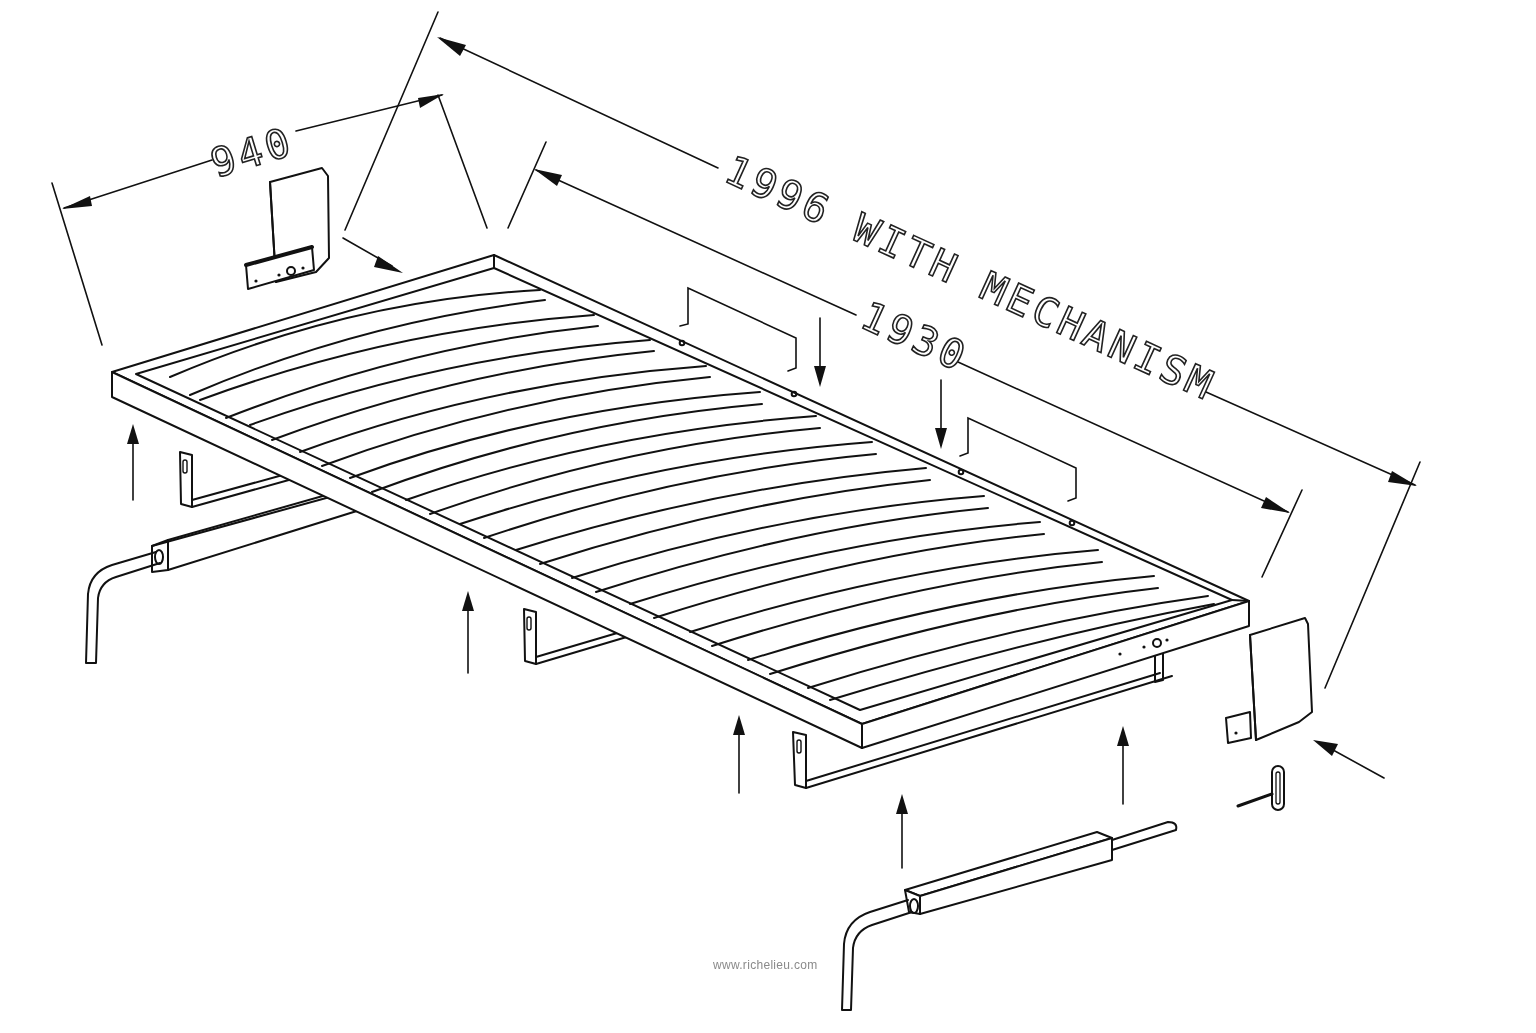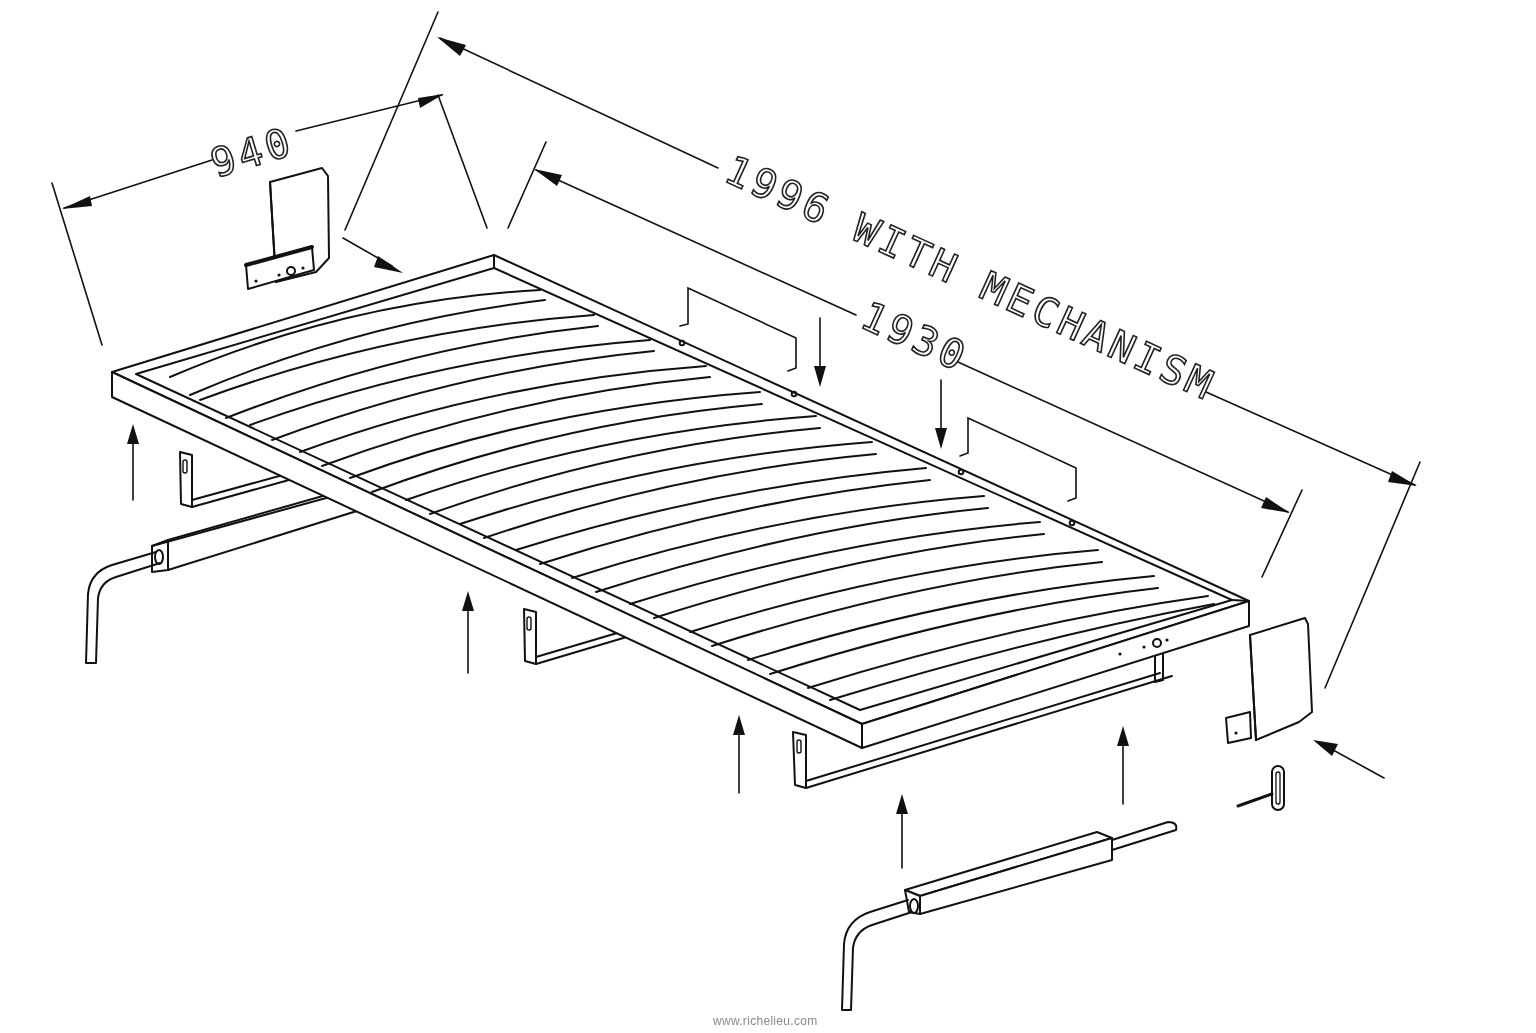--- a/index.html
+++ b/index.html
@@ -4,21 +4,21 @@
   <style>
     html, body { margin: 0; padding: 0; background: #ffffff; }
     body { width: 1536px; height: 1033px; overflow: hidden; position: relative; font-family: "DejaVu Sans", sans-serif; }
     #canvas { position: absolute; left: 0; top: 0; width: 1536px; height: 1033px; }
     .ln { stroke: #111; stroke-width: 2; fill: none; stroke-linecap: round; stroke-linejoin: round; }
     .lnw { stroke: #111; stroke-width: 2; fill: #fff; stroke-linejoin: round; }
     .thin { stroke: #111; stroke-width: 1.6; fill: none; stroke-linecap: round; }
     .arrowhead { fill: #111; stroke: none; }
     .dimtxt { font-family: "DejaVu Sans Mono", monospace; font-size: 40px; fill: none; stroke: #222; stroke-width: 1.6; letter-spacing: 4px; }
     .dot { fill: #111; }
-    .watermark { position: absolute; left: 713px; top: 1014px; font-family: "Liberation Sans", sans-serif; font-size: 12px; color: #8a8a8a; letter-spacing: 0.3px; }
+    .watermark { position: absolute; left: 713px; top: 958px; font-family: "Liberation Sans", sans-serif; font-size: 12px; color: #8a8a8a; letter-spacing: 0.3px; }
   </style>
 </head>
 <body>
 
 <svg id="canvas" viewBox="0 0 1536 1033" xmlns="http://www.w3.org/2000/svg">
 
   <g>
     <line class="thin" x1="52" y1="183" x2="102" y2="345"></line>
     <line class="thin" x1="438" y1="12" x2="345" y2="230"></line>
     <line class="thin" x1="64" y1="208" x2="212" y2="160"></line>

